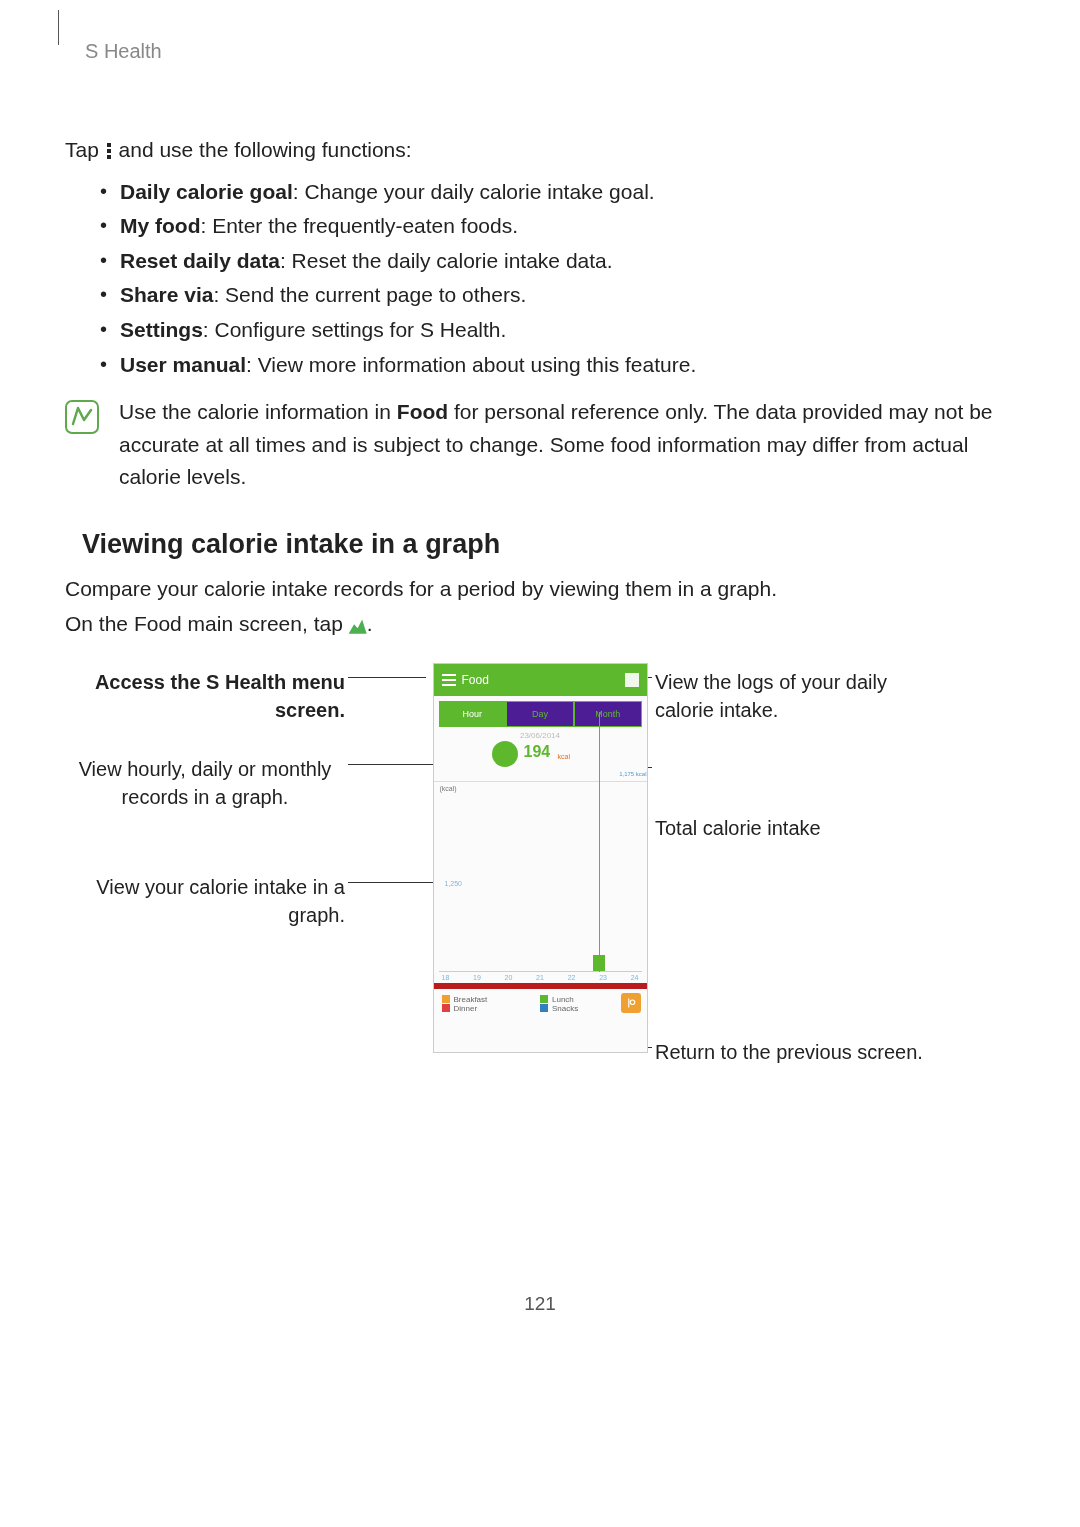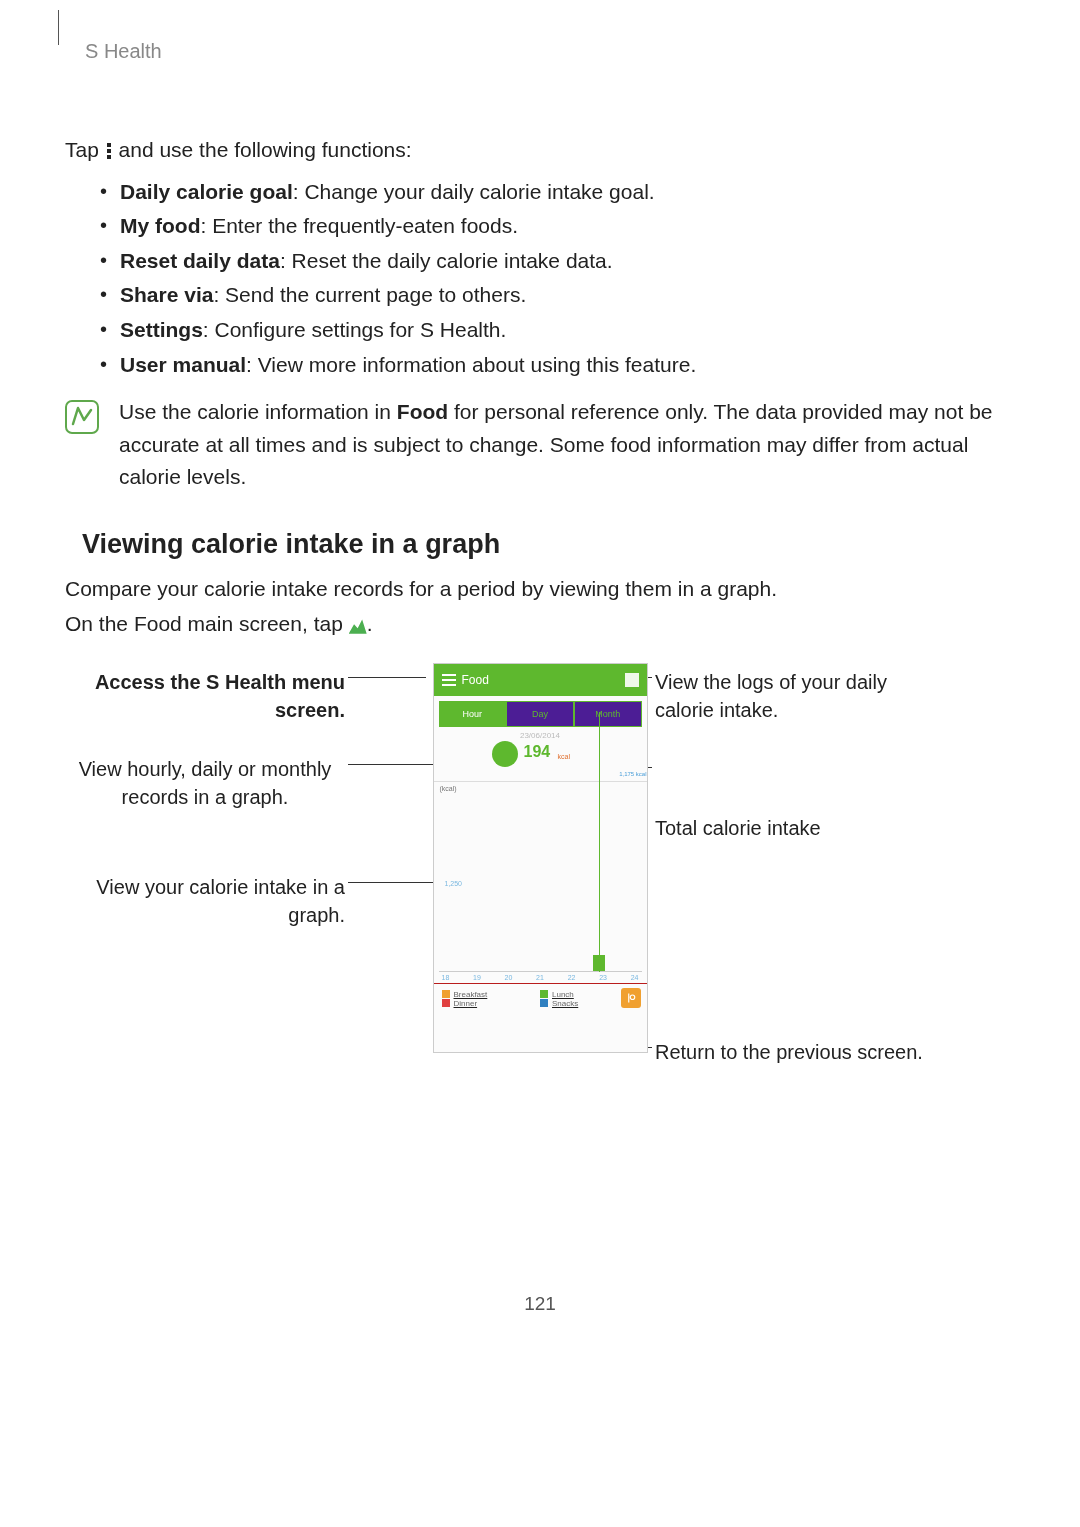--- a/index.html
+++ b/index.html
@@ -202,24 +202,23 @@
     position:absolute; width:1px; background:#5eb82e; bottom:0;
   }
   .graph-bar {
     position:absolute; bottom:0; width:12px; background:#5eb82e;
   }
   .graph-xlabels {
     display:flex; justify-content:space-between;
     padding: 2px 8px; font-size:7px; color:#7ab8e0;
   }
   .legend-box {
-    border-top: 1px solid #b91c1c;
+    border-top: 6px solid #b91c1c;
     padding: 6px 8px 4px 8px;
     position: relative;
-    text-decoration: underline;
   }
   .legend-row { display:flex; }
   .legend-item {
     display:flex; align-items:center;
     font-size: 8px; color:#666;
     width: 50%;
   }
   .swatch { width:8px; height:8px; margin-right:4px; }
   .return-icon {
     position:absolute; right:6px; top:50%;

